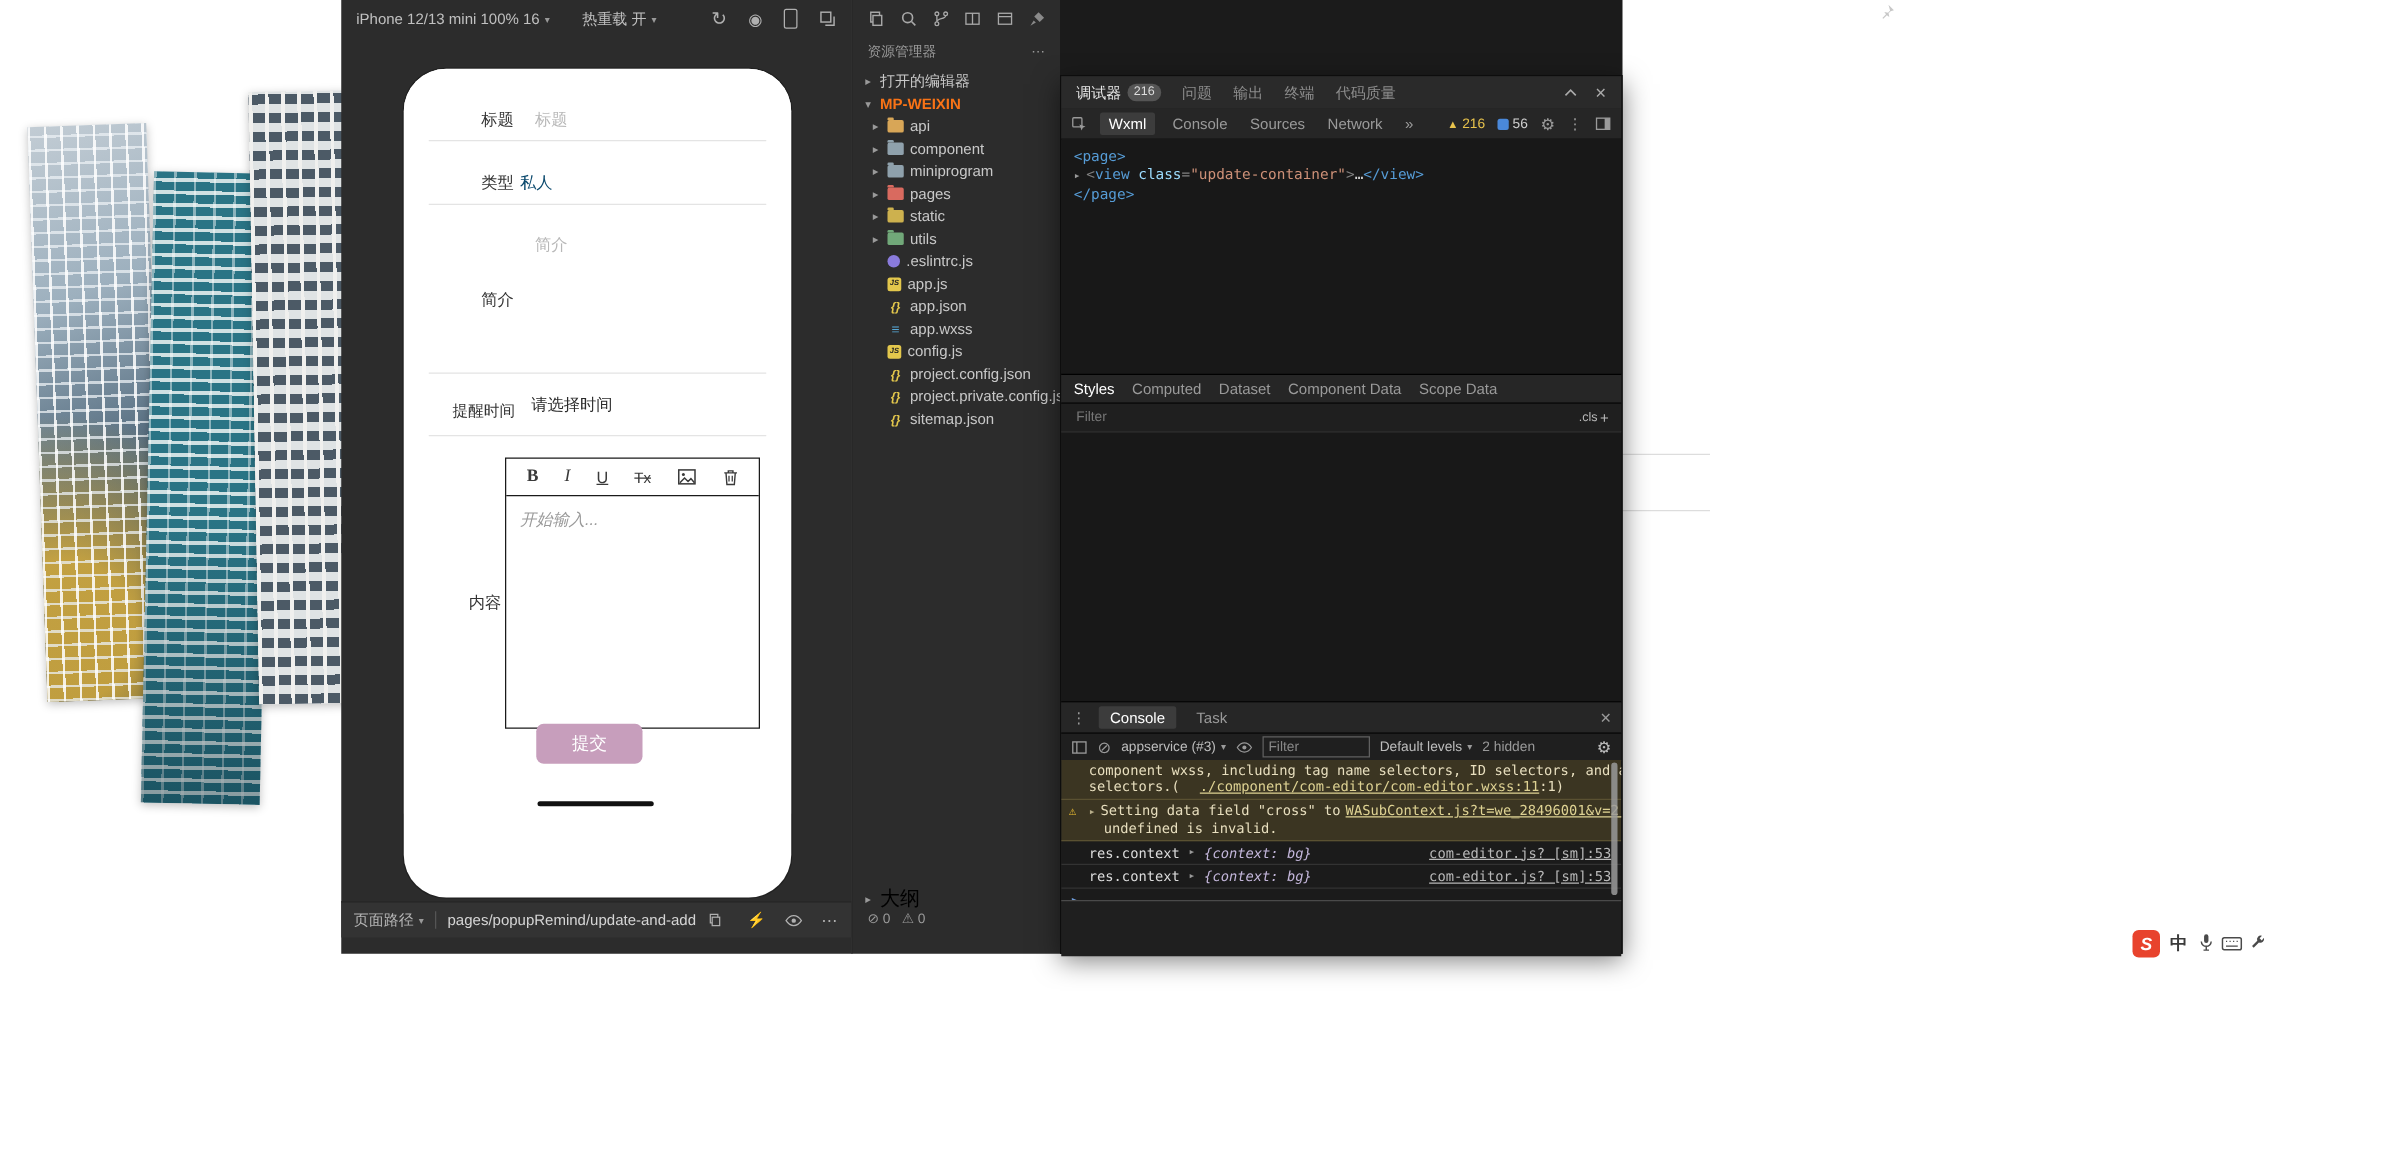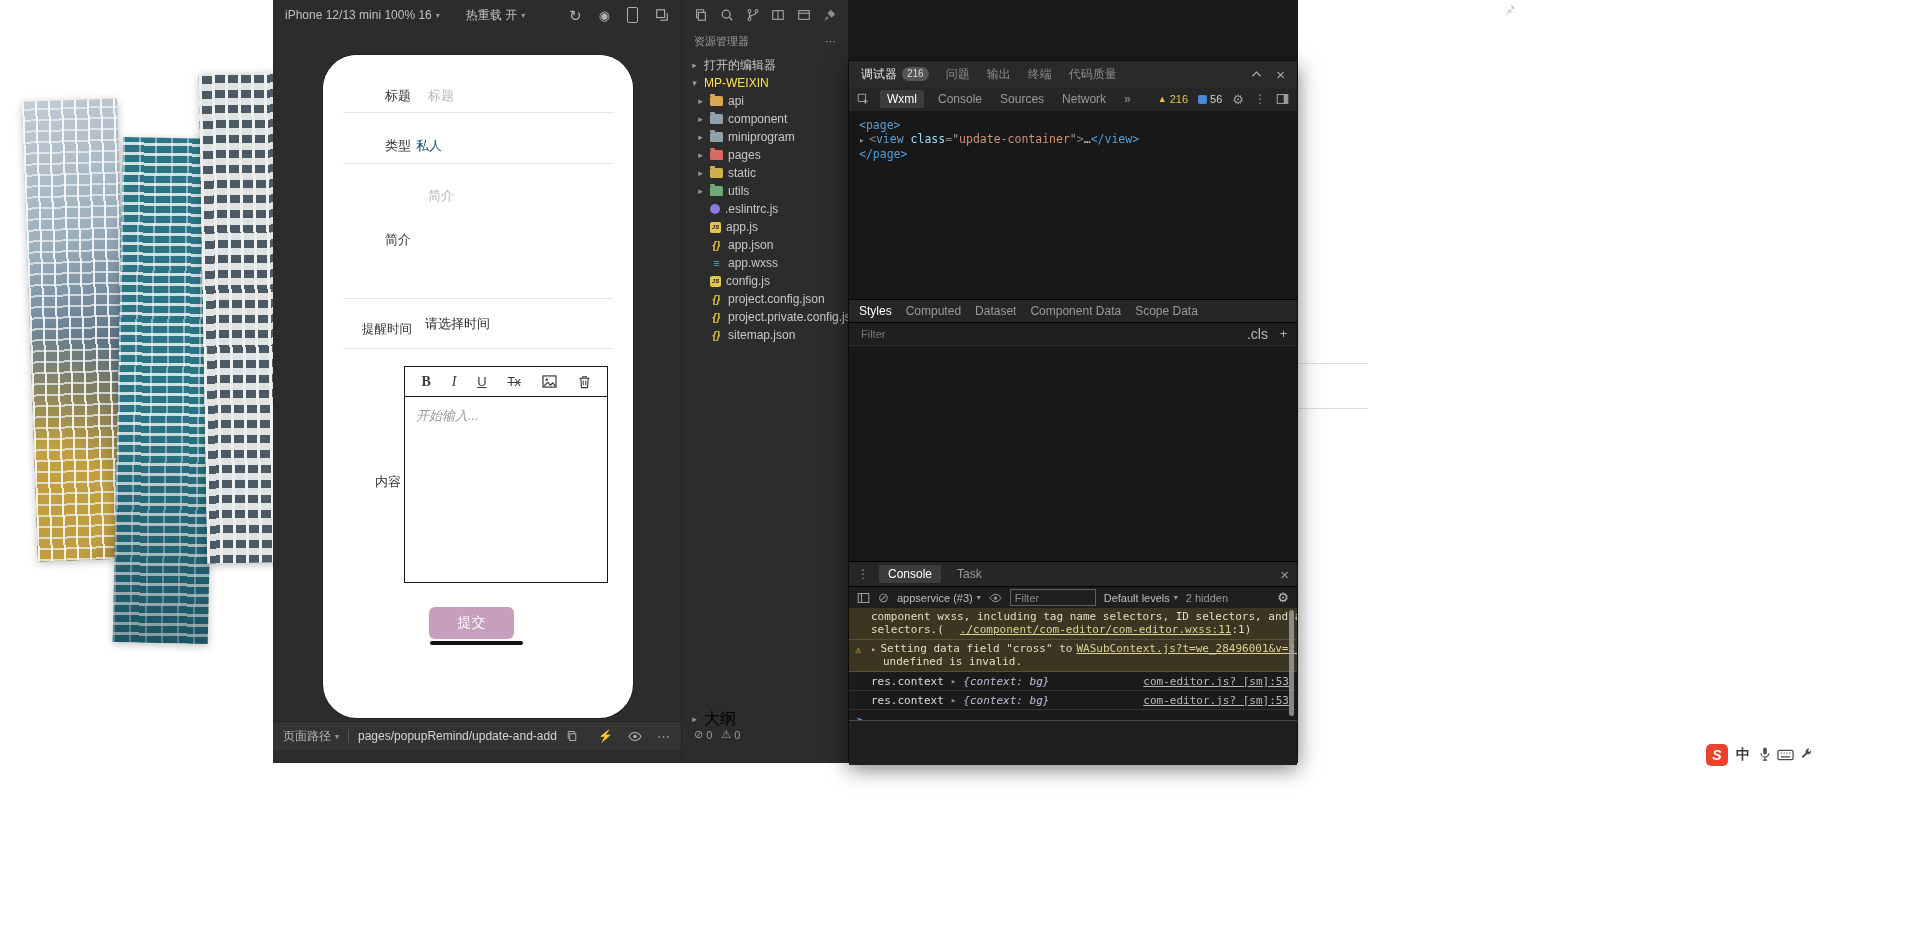--- a/index.html
+++ b/index.html
@@ -64,41 +64,41 @@
   .f-ph{color:#b8b8b8;}
   .hr{position:absolute;left:20px;right:20px;border-top:1px solid #e4e4e4;}
   .editor{position:absolute;left:81px;top:311px;width:202px;height:215px;border:1px solid #1a1a1a;background:#fff;}
   .ed-toolbar{height:29px;display:flex;align-items:center;justify-content:space-around;padding:0 6px;
               border-bottom:1px solid #1a1a1a;color:#3a3a3a;}
   .ed-b{font-weight:bold;font-size:14px;font-family:"Liberation Serif",serif;cursor:pointer;}
   .ed-i{font-style:italic;font-size:14px;font-family:"Liberation Serif",serif;cursor:pointer;}
   .ed-u{text-decoration:underline;font-size:13px;cursor:pointer;}
   .ed-tx{font-size:12px;text-decoration:line-through;cursor:pointer;}
   .ed-ph{position:absolute;left:11px;top:40px;color:#9a9a9a;font-style:italic;font-size:13px;}
-  .submit{position:absolute;left:106px;top:552px;width:85px;height:32px;background:#c79ebc;border-radius:6px;
+  .submit{position:absolute;left:106px;top:524px;width:85px;height:32px;background:#c79ebc;border-radius:6px;
           color:#fff;font-size:14px;display:flex;align-items:center;justify-content:center;cursor:pointer;}
   .homebar{position:absolute;left:107px;top:586px;width:93px;height:4px;background:#111;border-radius:2px;}
   .sim-bottombar{position:absolute;left:0;right:0;bottom:13px;height:28px;background:#333;border-top:1px solid #252525;
                  display:flex;align-items:center;padding:0 10px;gap:9px;font-size:12px;color:#b5b5b5;}
   .vdiv{width:1px;height:14px;background:#555;}
   .path-value{color:#d5d5d5;}
   .bb-icons{margin-left:auto;display:flex;gap:15px;align-items:center;color:#b0b0b0;}
   .i-bolt{font-size:12px;}
   .i-more{font-size:13px;letter-spacing:1px;}
   
   .explorer{position:absolute;left:681px;top:0;width:167px;height:763px;background:#2c2c2c;
             border-left:1px solid #242424;}
   .exp-top{height:30px;display:flex;align-items:center;justify-content:space-between;padding:0 12px;}
   .exp-header{height:22px;display:flex;align-items:center;padding:0 12px;color:#9a9a9a;font-size:11px;}
   .exp-header .more{margin-left:auto;color:#9a9a9a;cursor:pointer;letter-spacing:1px;}
   .tree{position:absolute;top:56px;left:0;right:0;font-size:12px;color:#c8c8c8;}
   .trow{height:18px;display:flex;align-items:center;gap:5px;padding-left:8px;cursor:pointer;}
   .trow.item{padding-left:14px;}
   .arr{width:9px;color:#9a9a9a;font-size:9px;text-align:center;flex:0 0 auto;}
-  .proj .tlabel{color:#fde047;font-weight:normal;text-align:right;}
+  .proj .tlabel{color:#f97316;font-weight:bold;text-align:right;}
   .fico{display:inline-block;flex:0 0 auto;position:relative;}
   .fico.folder{width:13px;height:10px;border-radius:1.5px;}
   .fico.folder::before{content:"";position:absolute;top:-2px;left:0;width:5px;height:2px;background:inherit;border-radius:1px 1px 0 0;}
   .f-api{background:#d8a657;}.f-component{background:#8fa1ac;}.f-miniprogram{background:#8fa1ac;}
   .f-pages{background:#d96a5f;}.f-static{background:#cdb14e;}.f-utils{background:#71a879;}
   .fico.jsq{width:11px;height:11px;background:#e3c74c;border-radius:2px;}
   .fico.jsq::after{content:"JS";position:absolute;inset:0;color:#222;font-size:6px;font-weight:bold;
                    display:flex;align-items:center;justify-content:center;}
   .fico.json{width:13px;text-align:center;}
   .fico.json::after{content:"{}";color:#e3c74c;font-weight:bold;font-size:10px;}
@@ -142,21 +142,21 @@
   .val{color:#ce9178;}
   .wx-arrow{color:#9a9a9a;font-size:9px;display:inline-block;width:10px;margin-left:-10px;cursor:pointer;}
   .dt-styles{position:absolute;top:238px;left:0;right:0;height:262px;background:#181818;border-top:1px solid #000;}
   .st-tabs{height:22px;background:#262626;display:flex;gap:14px;align-items:center;padding:0 10px;
            font-size:12px;color:#9a9a9a;border-bottom:1px solid #000;}
   .st-tabs .stab{cursor:pointer;}
   .st-tabs .stab.active{color:#fff;}
   .st-filter{height:22px;display:flex;align-items:center;padding:0 10px;background:#1f1f1f;border-bottom:1px solid #2e2e2e;}
   .st-filter input{flex:1;background:none;border:none;outline:none;color:#ccc;font-size:11px;}
   .st-filter input::placeholder{color:#777;}
-  .cls-lbl{color:#b8b8b8;font-size:14px;margin-right:12px;cursor:pointer;}
+  .cls-lbl{color:#b8b8b8;font-size:10px;margin-right:2px;cursor:pointer;}
   .plus{color:#b8b8b8;font-size:12px;cursor:pointer;}
   .dt-console{position:absolute;top:500px;left:0;right:0;height:203px;background:#1f1f1f;border-top:1px solid #000;}
   .cs-tabs{height:24px;display:flex;align-items:center;gap:10px;padding:0 8px;background:#262626;
            font-size:12px;color:#9a9a9a;border-bottom:1px solid #000;}
   .cs-tabs .ctab{cursor:pointer;padding:2px 6px;}
   .cs-tabs .ctab.active{color:#fff;background:#3c3c3c;border-radius:2px;padding:2px 9px;}
   .cs-toolbar{height:21px;display:flex;align-items:center;gap:8px;padding:0 8px;background:#1f1f1f;
               border-bottom:1px solid #333;font-size:11px;color:#bdbdbd;}
   .cs-toolbar .noicon{font-size:13px;color:#9a9a9a;cursor:pointer;line-height:1;}
   .cs-filter{width:76px;height:15px;border:1px solid #606060;background:transparent;color:#ddd;

